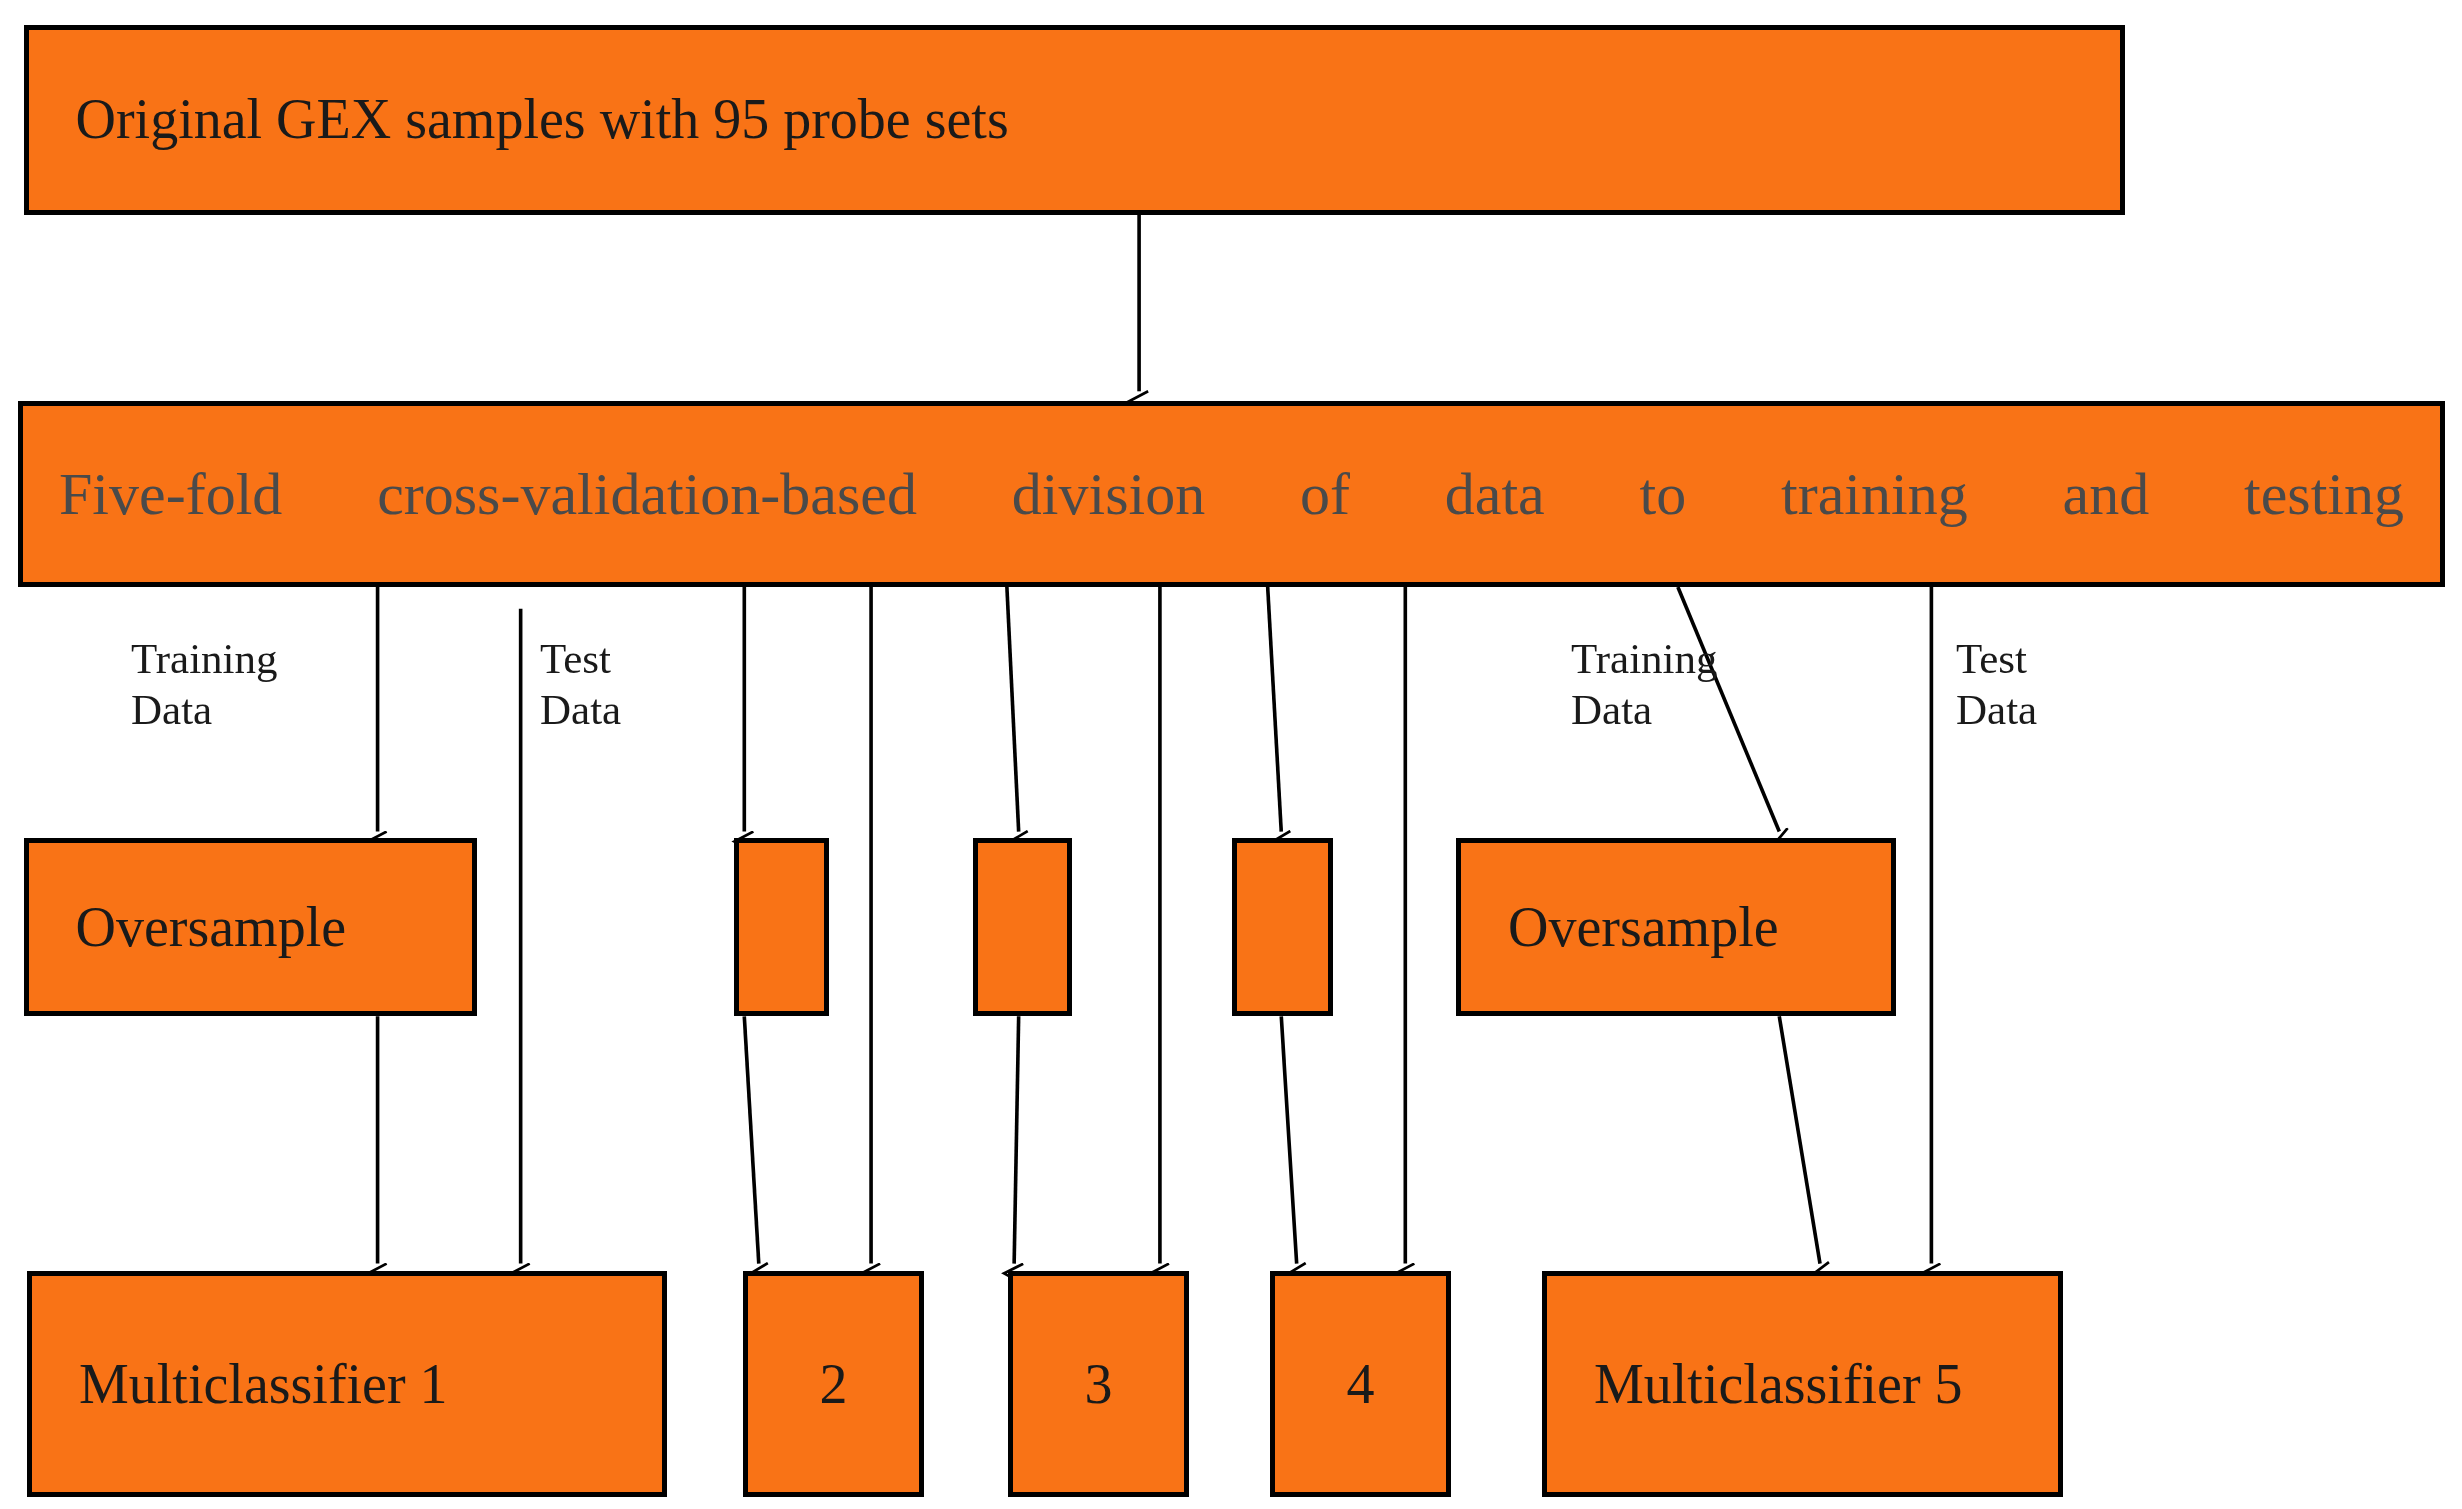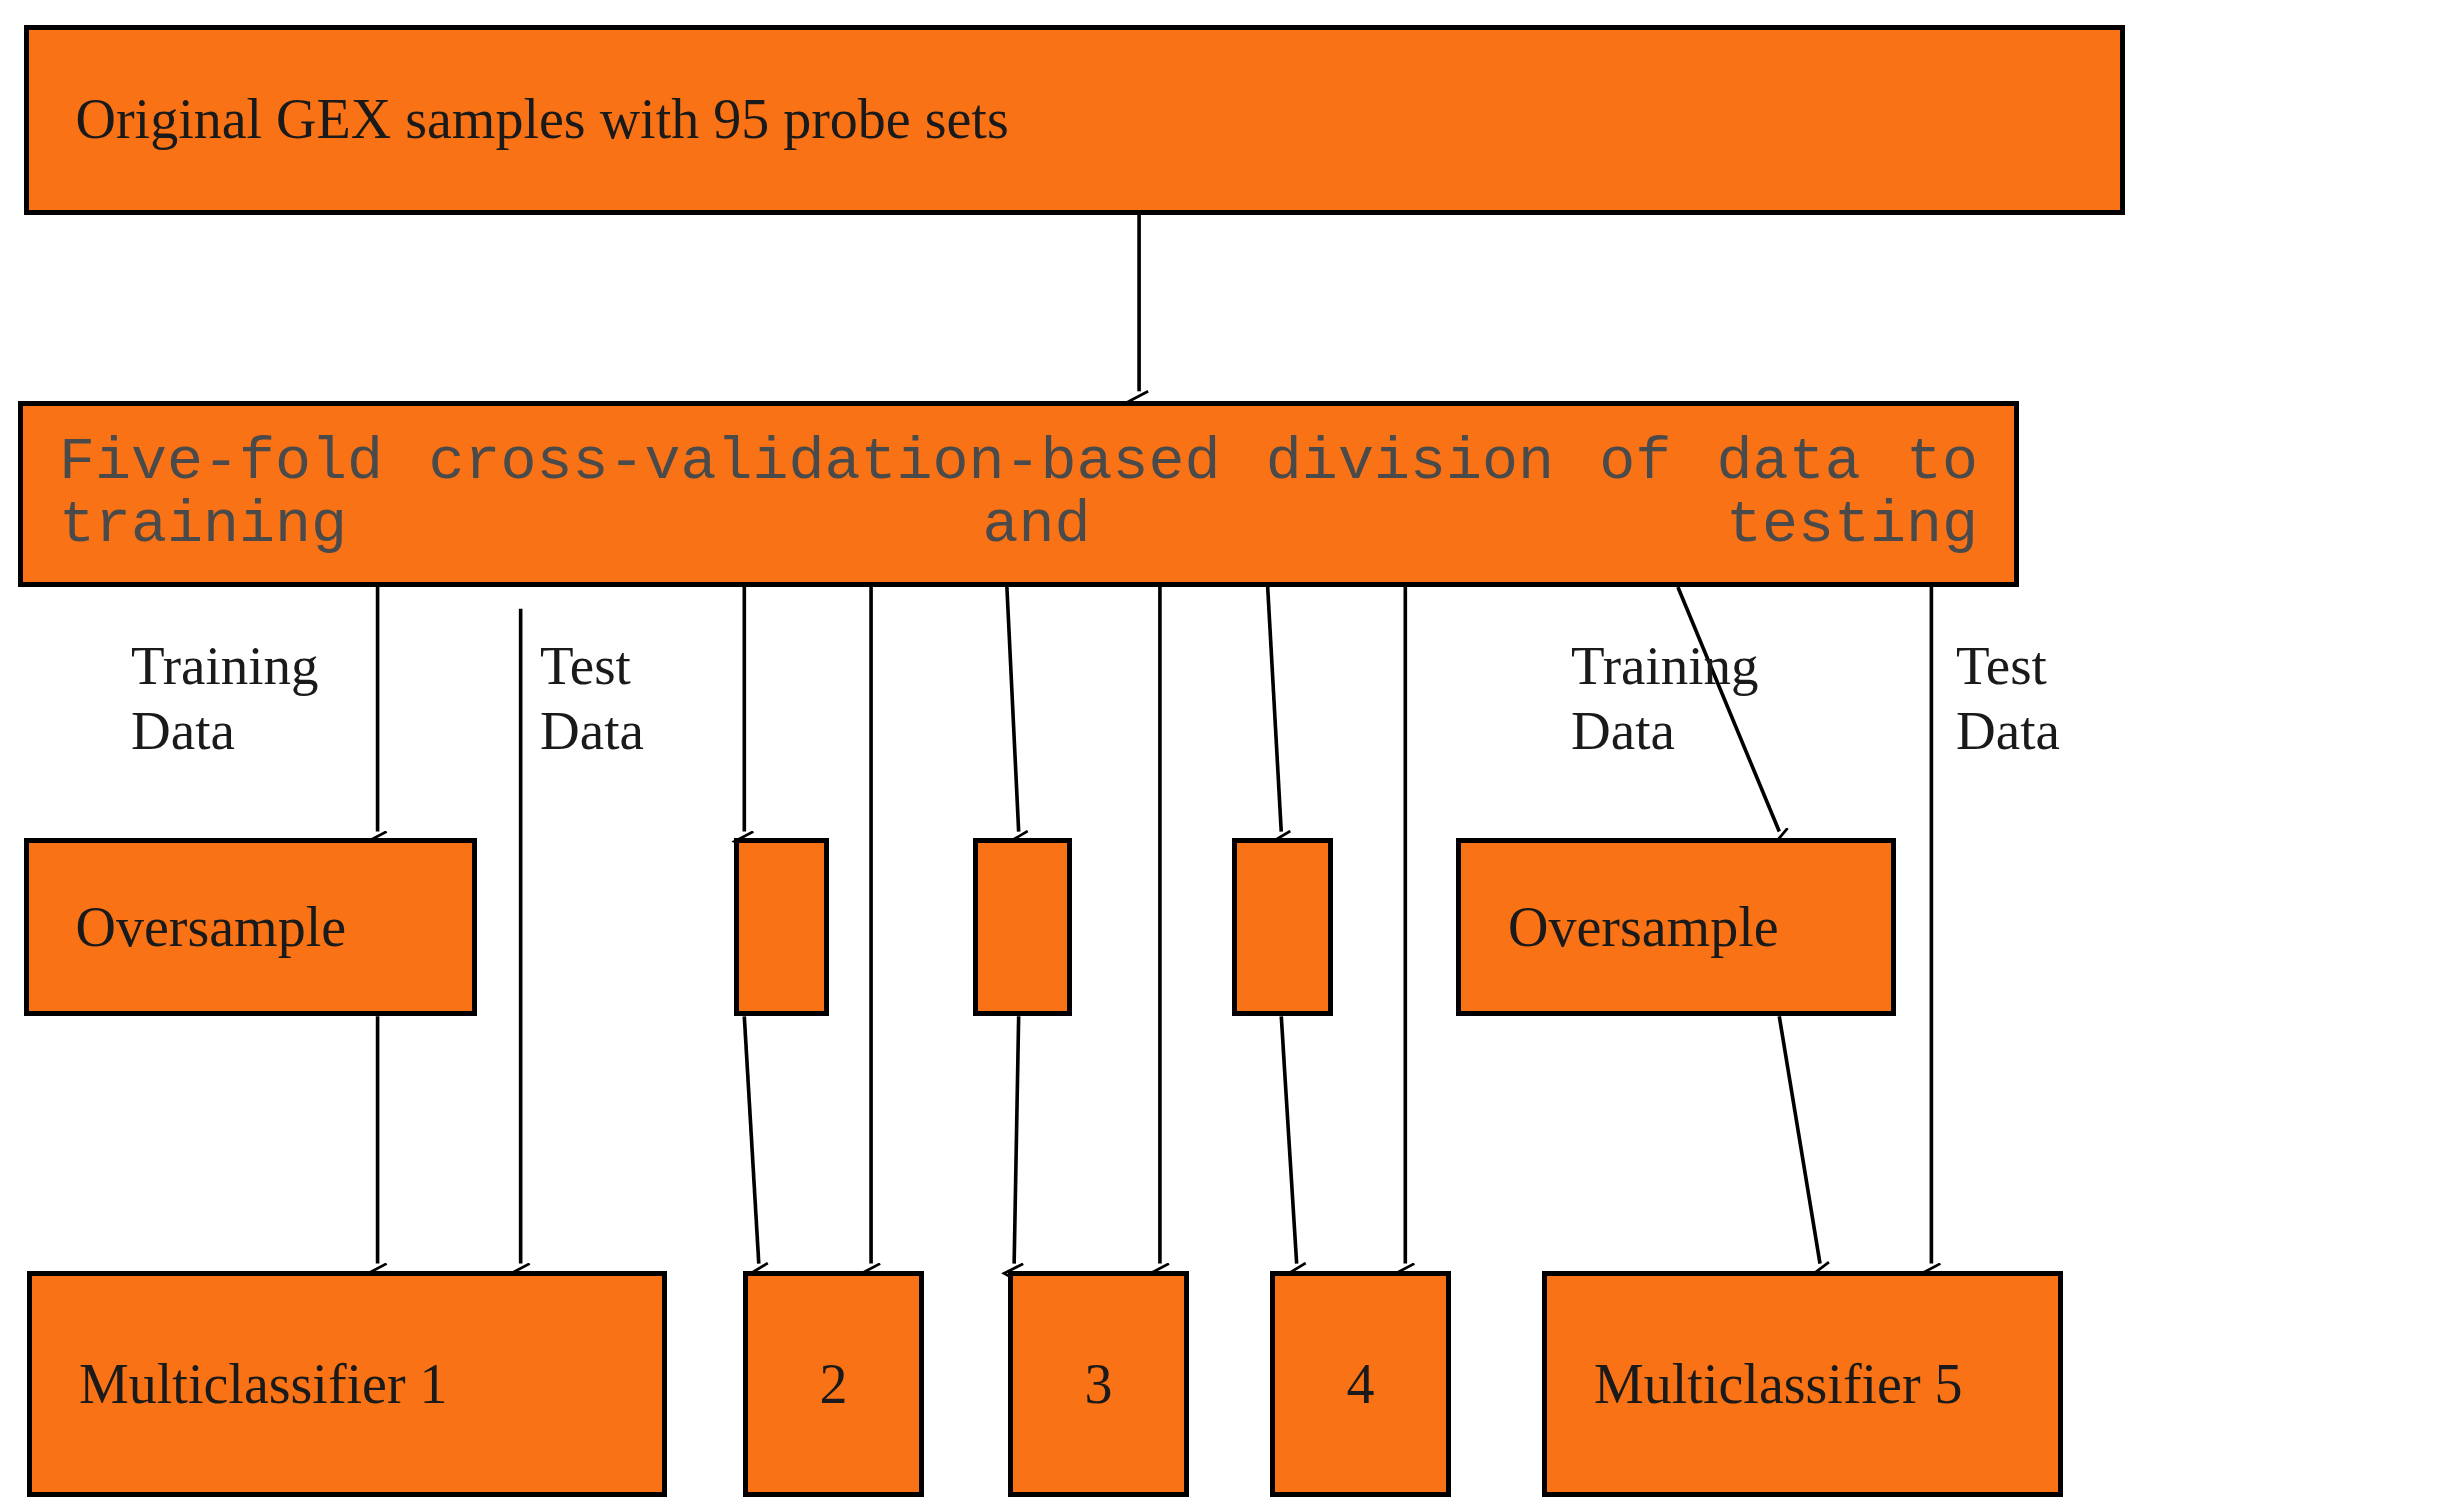--- a/index.html
+++ b/index.html
@@ -50,21 +50,21 @@
     padding: 0 36px;
     box-sizing: border-box;
     text-align: justify;
     text-align-last: justify;
     font-size: 60px;
     color: #4a4a4a;
     white-space: normal;
   }
   .edge-label {
     position: absolute;
-    font-size: 55px;
+    font-size: 43px;
     line-height: 1.18;
     color: #1a1a1a;
     white-space: pre-line;
     z-index: 4;
   }
 </style>
 </head>
 <body>
 
 <div id="canvas">
@@ -130,21 +130,21 @@
     </g>
     <g>
       <line x1="2133" y1="648" x2="2133" y2="1395" stroke="#000000" stroke-width="4" marker-end="url(#ah)"></line>
     </g>
   </svg>
 
   <div class="node-box pad-left" style="left:23.5px; top:24.5px; width:2101px; height:190px;">
     <span class="node-label">Original GEX samples with 95 probe sets</span>
   </div>
 
-  <div class="node-box" style="left:18px; top:401px; width:2001px; height:186px;font-family:Liberation Mono, monospace;">
+  <div class="node-box" style="left:18px; top:401px; width:2427px; height:186px;">
     <span class="node-label wide-justify">Five-fold cross-validation-based division of data to training and testing</span>
   </div>
 
   <div class="edge-label" style="left:131px; top:634px;">Training
 Data</div>
 
   <div class="edge-label" style="left:540px; top:634px;">Test
 Data</div>
 
   <div class="edge-label" style="left:1571px; top:634px;">Training

